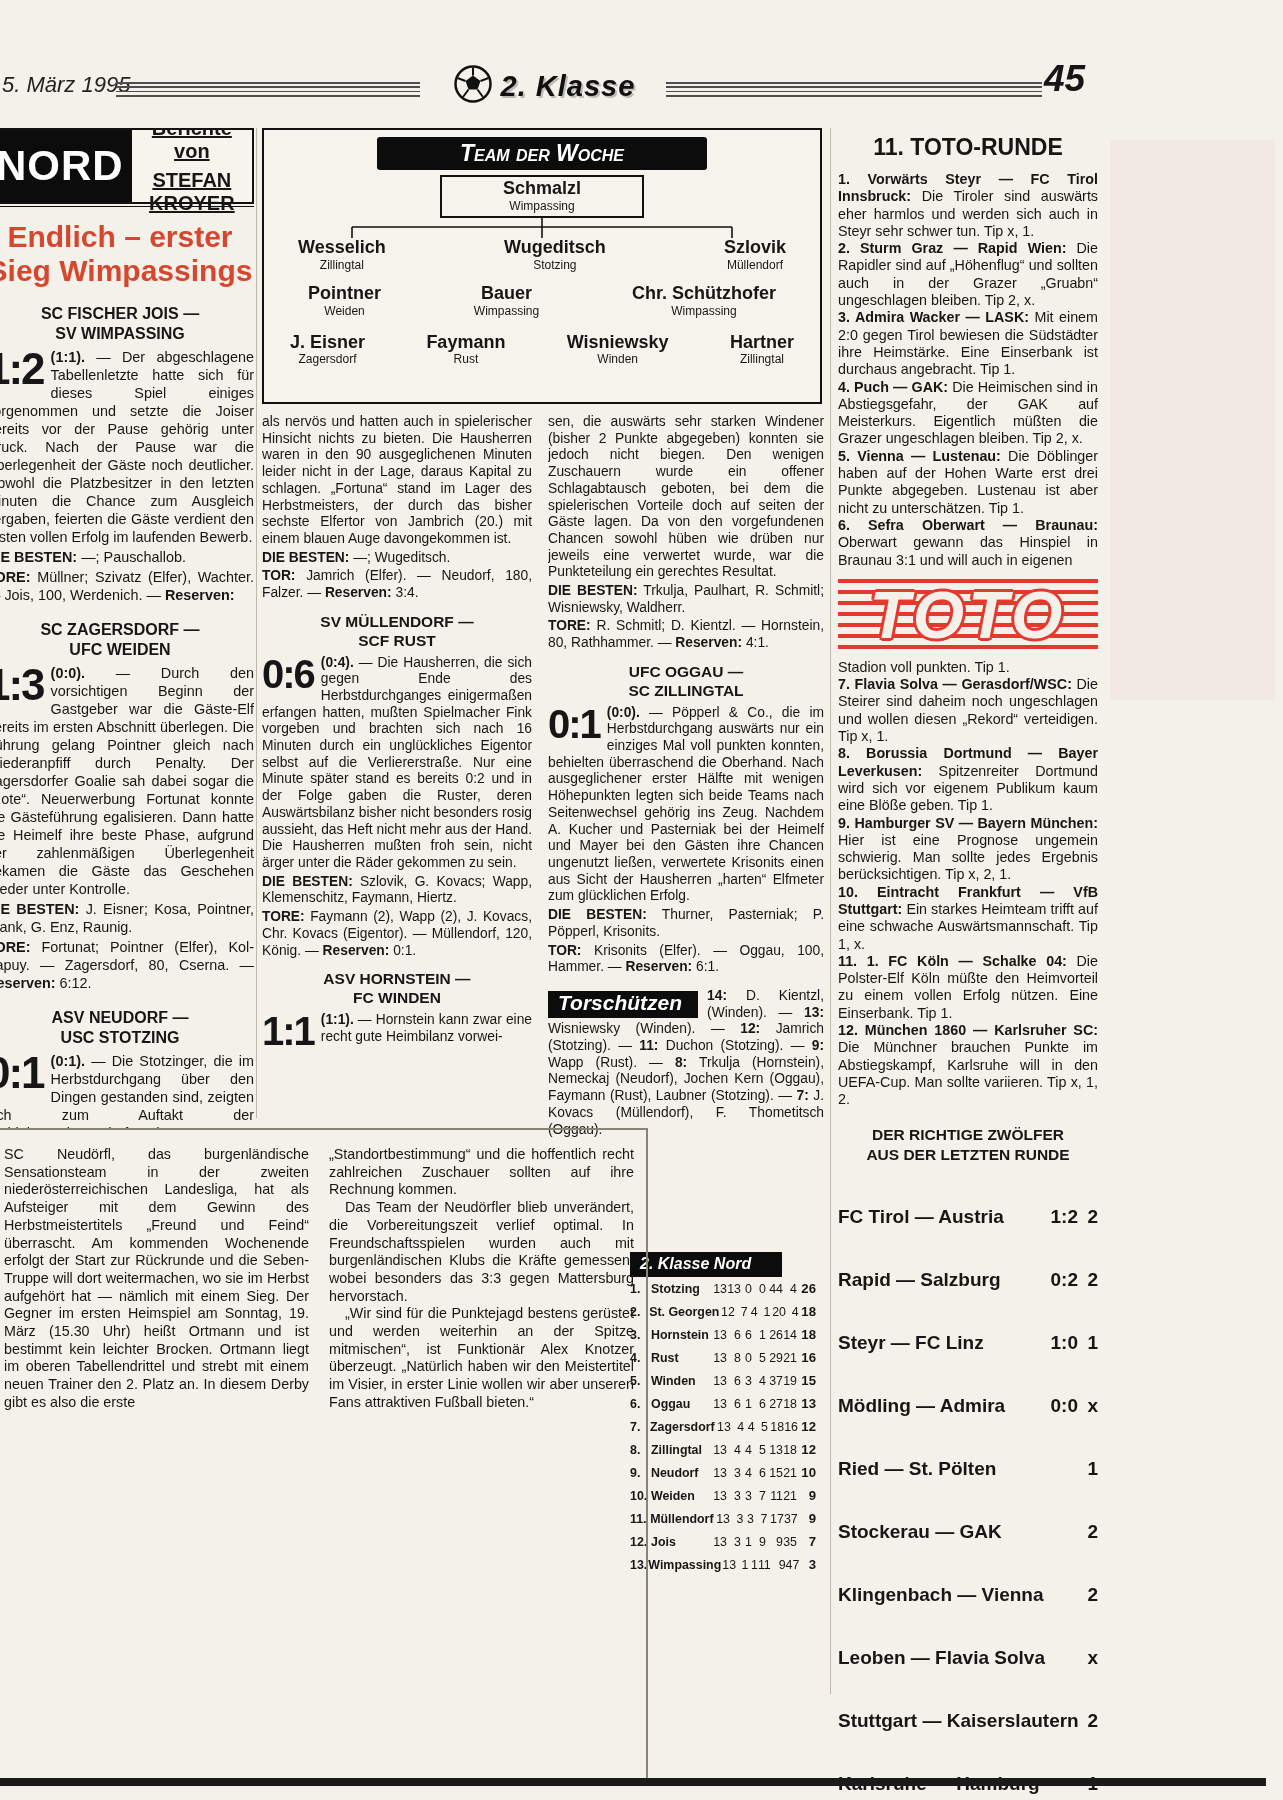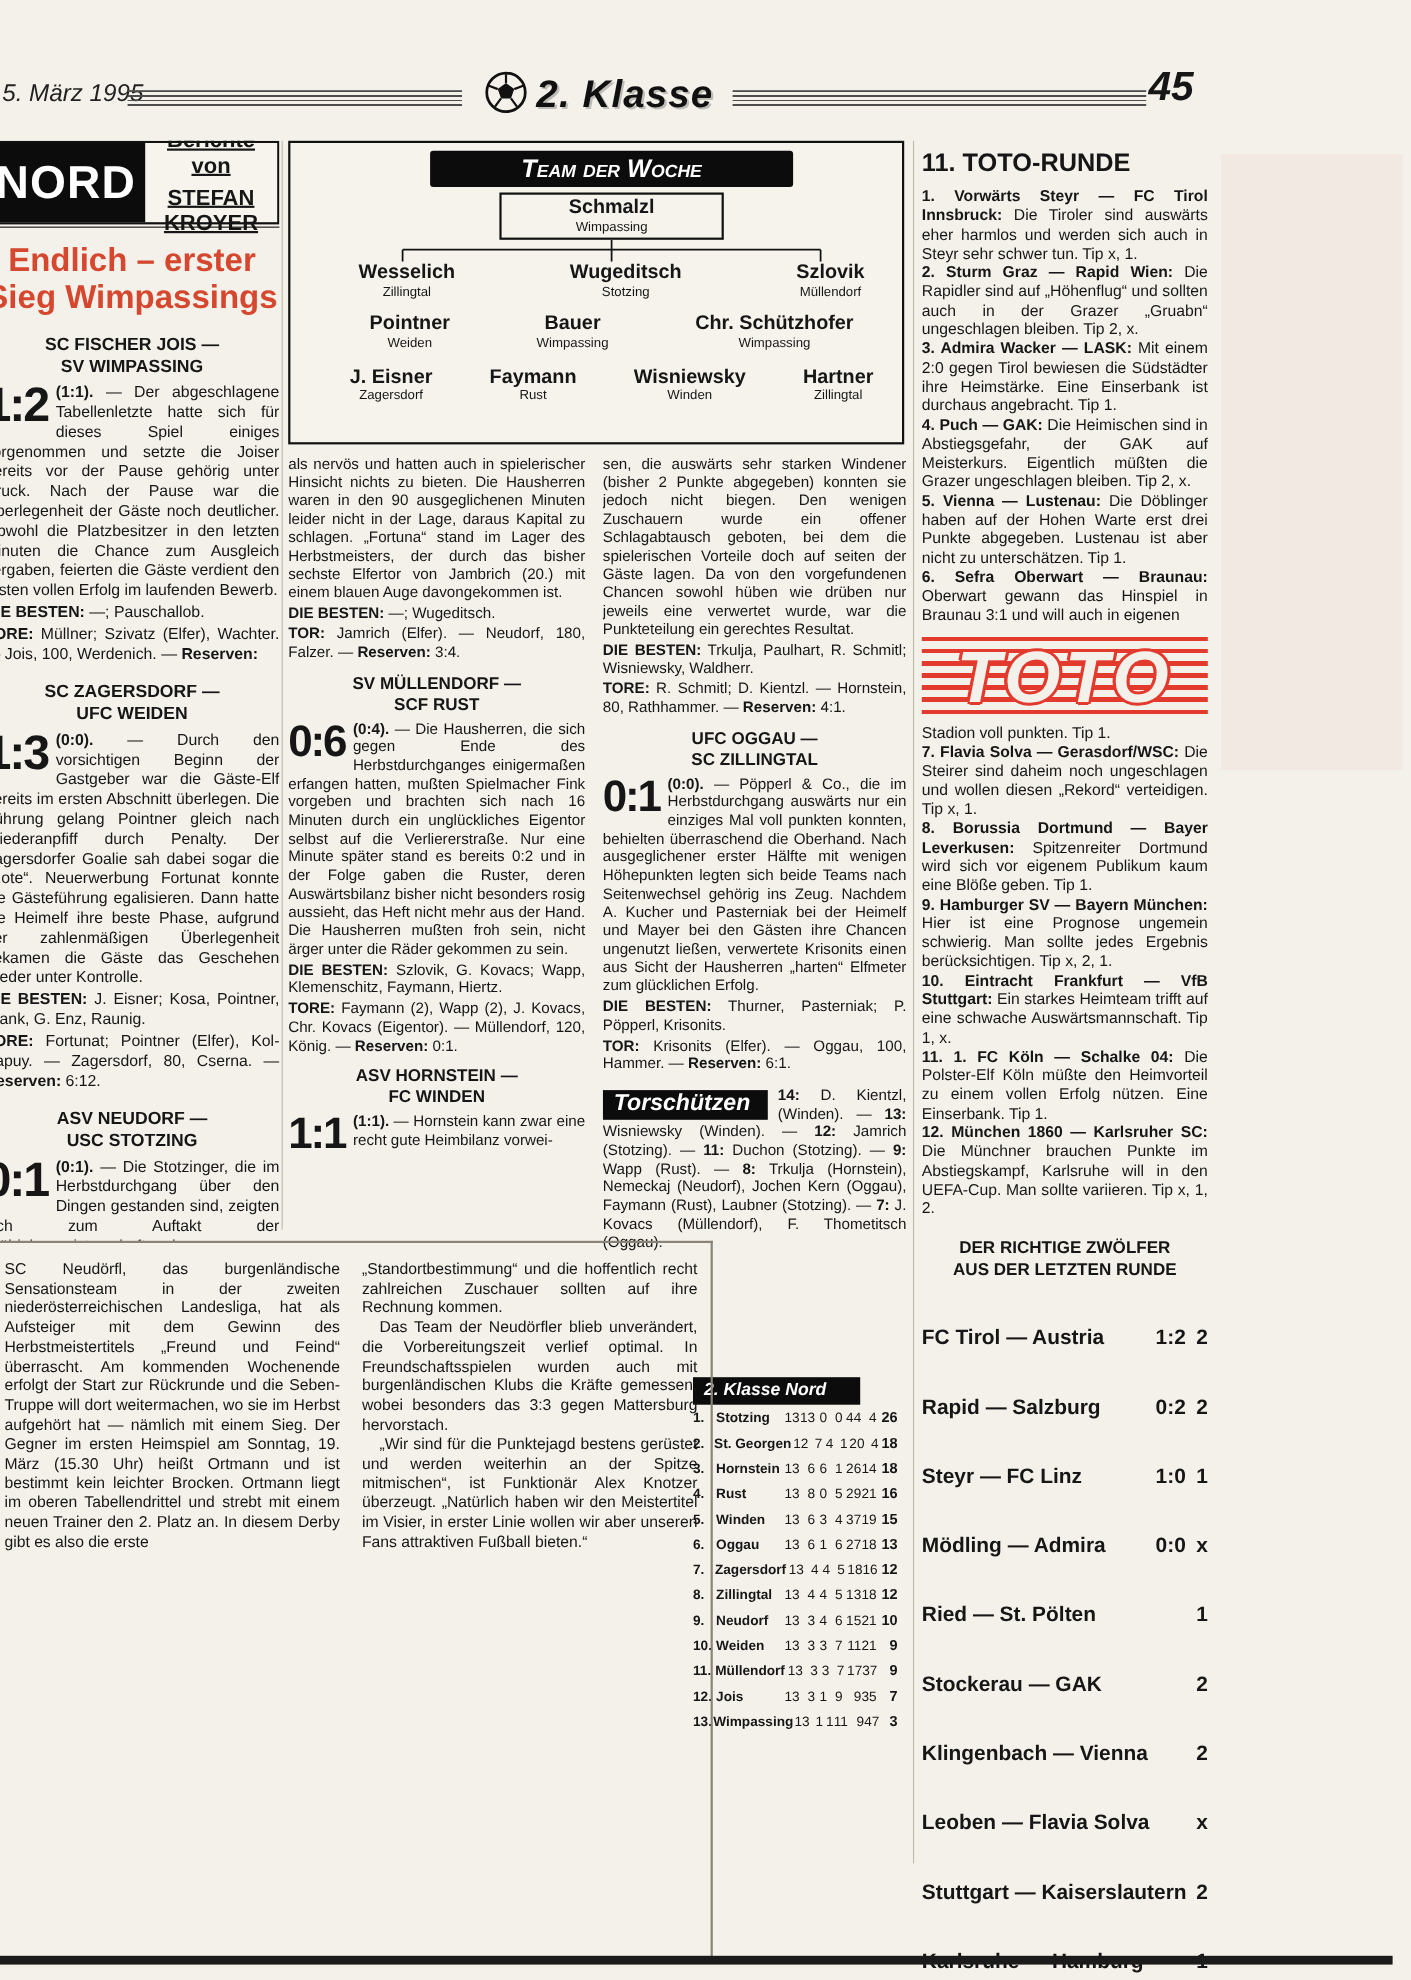--- a/index.html
+++ b/index.html
@@ -8,39 +8,39 @@
         font-family:"Liberation Sans",sans-serif;overflow:hidden;margin:0 auto;}
   .ghost{position:absolute;background:rgba(214,120,96,0.06);pointer-events:none;}
 
   
   #header{position:absolute;left:0;top:56px;width:100%;height:64px;}
   .date{position:absolute;left:2px;top:16px;font-style:italic;font-size:22px;color:#222;}
   .rule{position:absolute;top:26px;height:17px;background:repeating-linear-gradient(180deg,#4d4d4d 0 1.6px,transparent 1.6px 4.3px);}
   .rule-left{left:116px;width:304px;}
   .rule-right{left:666px;width:376px;}
   .masthead{position:absolute;left:426px;top:2px;width:236px;height:56px;display:flex;align-items:center;justify-content:center;gap:8px;}
-  .masthead-title{font-size:35px;font-weight:bold;font-style:italic;letter-spacing:1px;color:#101010;text-shadow:2px 2px 0 rgba(0,0,0,0.22);}
+  .masthead-title{font-size:29px;font-weight:bold;font-style:italic;letter-spacing:1px;color:#101010;text-shadow:2px 2px 0 rgba(0,0,0,0.22);}
   .pagenum{position:absolute;left:1044px;top:2px;font-size:37px;font-weight:bold;font-style:italic;}
 
   
   #left-col{position:absolute;left:0;top:128px;width:254px;height:1000px;overflow:hidden;}
   #left-inner{width:268px;margin-left:-14px;}
   .vrule{position:absolute;width:1px;background:#beb8aa;}
   .nord-box{display:flex;border:2px solid #111;outline:1px solid #111;outline-offset:2px;height:76px;background:#f7f4ed;}
   .nord-title{background:#0c0c0c;color:#fff;font-size:42px;font-weight:bold;display:flex;align-items:center;padding:0 8px;letter-spacing:1px;}
   .nord-byline{flex:1;display:flex;flex-direction:column;justify-content:center;font-weight:bold;font-size:20px;gap:3px;text-align:center;text-decoration:underline;}
   .nord-sep{width:82%;height:1px;background:#111;}
   .red-headline{color:#d5472e;font-size:30px;line-height:1.14;font-weight:bold;text-align:center;margin:16px 0 4px;}
   .match-header{font-size:16px;line-height:1.22;text-align:center;font-weight:bold;margin:16px 0 5px;}
   .match-body,.besten,.tore,.cont{font-size:14.4px;line-height:18px;text-align:justify;}
   .besten,.tore{margin-top:2px;}
   .score{float:left;font-size:44px;font-weight:bold;line-height:35px;margin:3px 7px 0 0;letter-spacing:-2px;}
 
   
-  #team-box{position:absolute;left:262px;top:128px;width:560px;height:276px;border:2px solid #111;background:#f6f3ec;padding-left:28px;}
+  #team-box{position:absolute;left:262px;top:128px;width:560px;height:276px;border:2px solid #111;background:#f6f3ec;}
   .tw-titlebar{width:330px;margin:7px auto 0;background:#0c0c0c;color:#fff;text-align:center;
                font-style:italic;font-weight:bold;font-size:23px;font-variant:small-caps;padding:3px 0;border-radius:3px;}
   .keeper-box{width:204px;margin:5px auto 0;border:2px solid #111;text-align:center;padding:2px 0 3px;}
   .tw-name{font-size:18px;font-weight:bold;line-height:1.1;}
   .tw-club{font-size:12px;line-height:1.2;}
   .tw-connector{display:block;margin:0 auto;}
   .tw-row{display:flex;justify-content:space-between;}
   .tw-row2{padding:0 34px;margin-top:0px;}
   .tw-row3{padding:0 44px;margin-top:12px;}
   .tw-row4{padding:0 26px;margin-top:14px;}
@@ -72,21 +72,21 @@
   
   #bottom-article{position:absolute;left:0;top:1128px;width:648px;height:652px;
                   border-top:2px solid #8a8478;border-right:2px solid #8a8478;padding:16px 12px 0 4px;}
   .art-headline{font-size:45px;font-weight:bold;line-height:1.16;letter-spacing:-0.5px;margin-bottom:18px;}
   .art-cols{display:flex;gap:20px;}
   .art-col{flex:1;font-size:14.3px;line-height:17.7px;text-align:justify;}
   .art-col p + p{text-indent:16px;}
 
   
   #right-col{position:absolute;left:838px;top:134px;width:260px;}
-  .toto-title{font-size:23px;font-weight:bold;margin-bottom:10px;}
+  .toto-title{text-align:center;font-size:23px;font-weight:bold;margin-bottom:10px;}
   .toto-item{font-size:14.3px;line-height:17.3px;text-align:justify;}
   .toto-logo{height:72px;margin:10px 0 8px;display:flex;align-items:center;justify-content:center;
              background:repeating-linear-gradient(180deg,#e23b2e 0 4px,transparent 4px 11px);}
   .toto-logo span{font-style:italic;font-weight:bold;font-size:66px;line-height:1;letter-spacing:4px;color:#f4f1ea;
       text-shadow:-2px -2px 0 #e23b2e,2px -2px 0 #e23b2e,-2px 2px 0 #e23b2e,2px 2px 0 #e23b2e,0 -3px 0 #e23b2e,0 3px 0 #e23b2e,-3px 0 0 #e23b2e,3px 0 0 #e23b2e;}
   .toto-cont{font-size:14.3px;line-height:17.3px;text-align:justify;}
   .zw-title{text-align:center;font-size:15.5px;line-height:1.3;margin:16px 0 10px;font-weight:bold;}
   .zw-row{display:flex;align-items:baseline;font-weight:bold;font-size:19px;line-height:23px;margin-top:40px;}
   .zw-match{flex:1;white-space:nowrap;}
   .zw-score{width:36px;text-align:right;}

